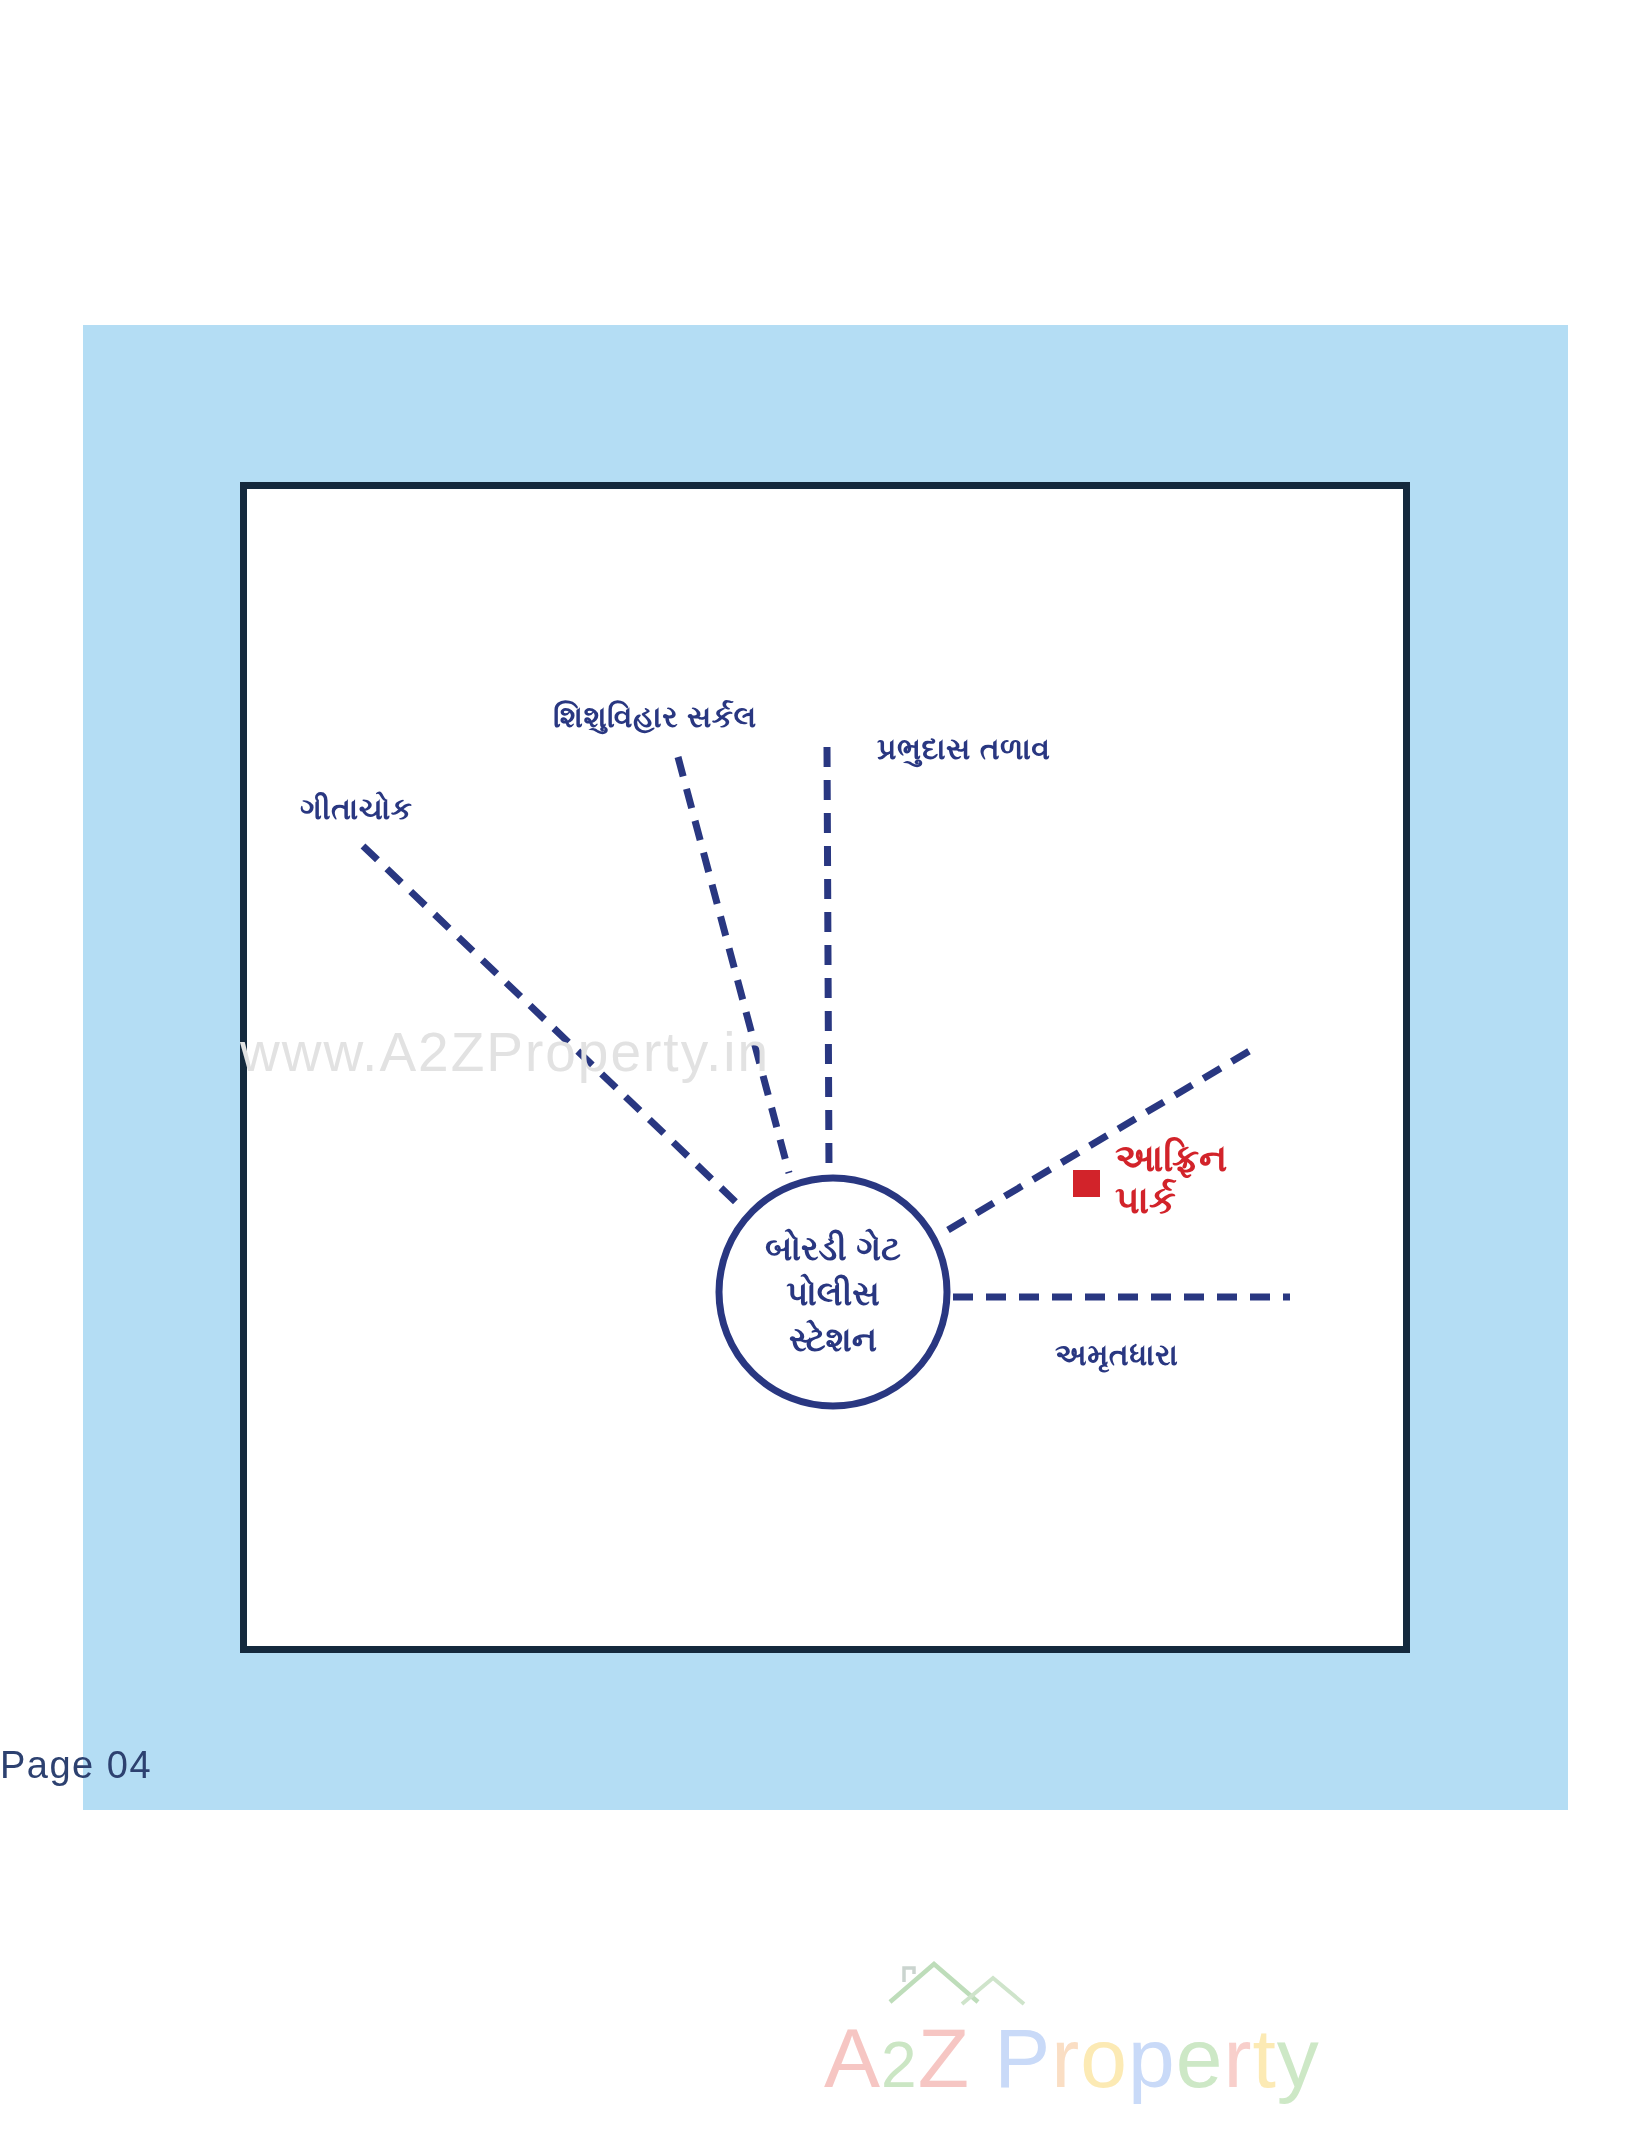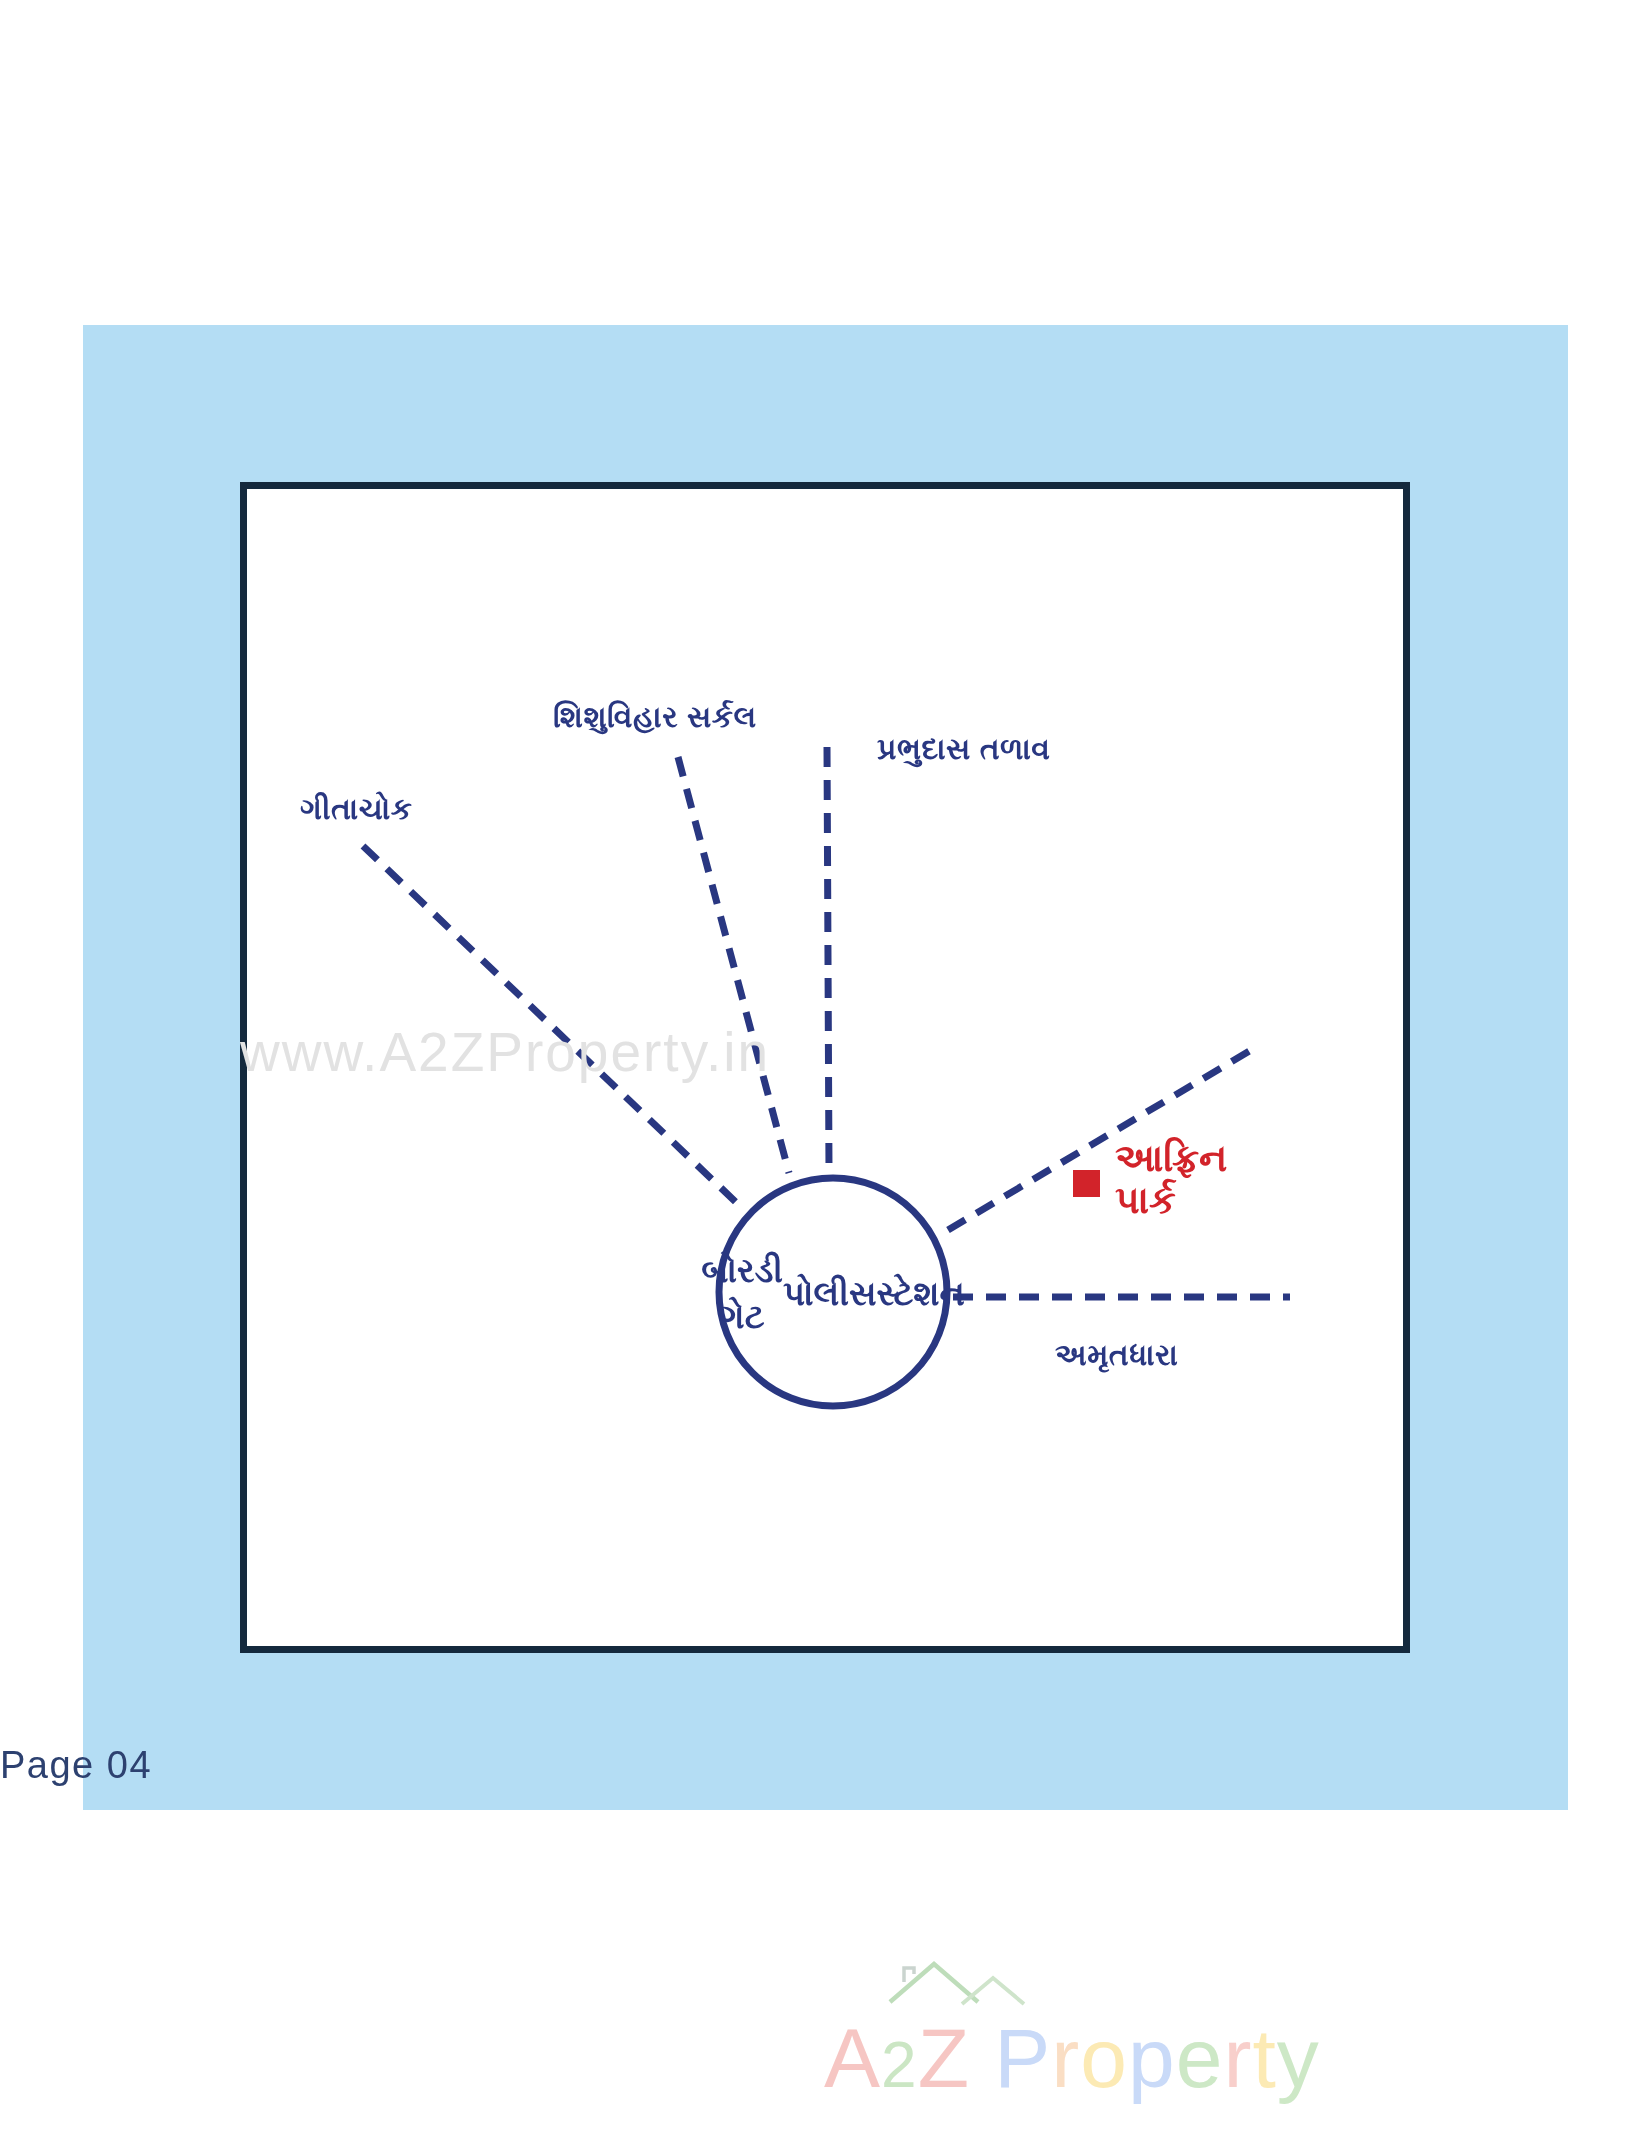--- a/index.html
+++ b/index.html
@@ -40,21 +40,21 @@
     position:absolute;
     color:var(--navy,#293781);
     font-weight:700;
     font-size:30px;
     white-space:nowrap;
     letter-spacing:0.5px;
   }
   .hub-label{
     position:absolute;
     left:713px;top:1224px;width:240px;height:140px;
-    display:flex;flex-direction:row;align-items:center;justify-content:center;
+    display:flex;flex-direction:column;align-items:center;justify-content:center;
     color:var(--navy,#293781);
     font-weight:700;font-size:34px;line-height:1.34;
     text-align:center;
   }
   .red-label{
     position:absolute;left:1115px;top:1138px;
     color:var(--red,#d2232a);
     font-weight:700;font-size:38px;line-height:1.1;
     white-space:nowrap;
   }

